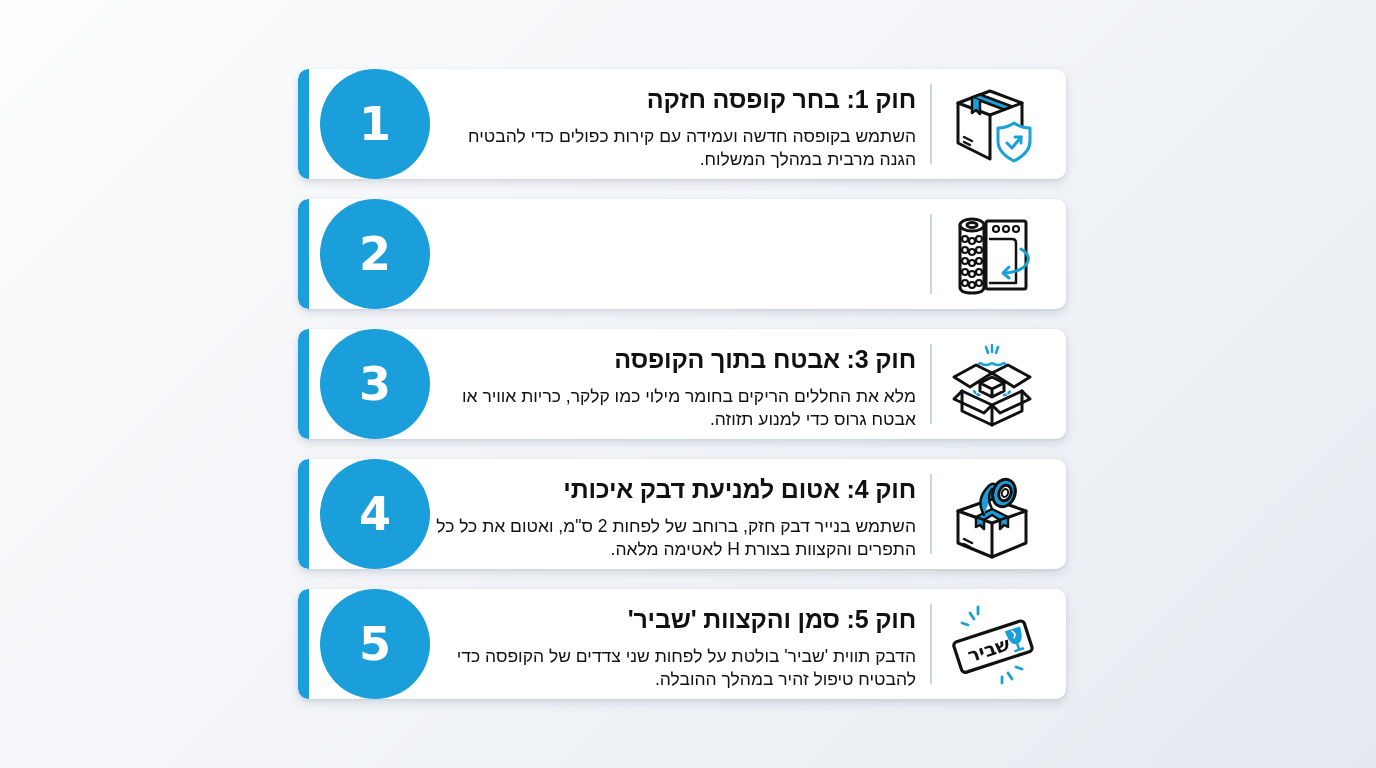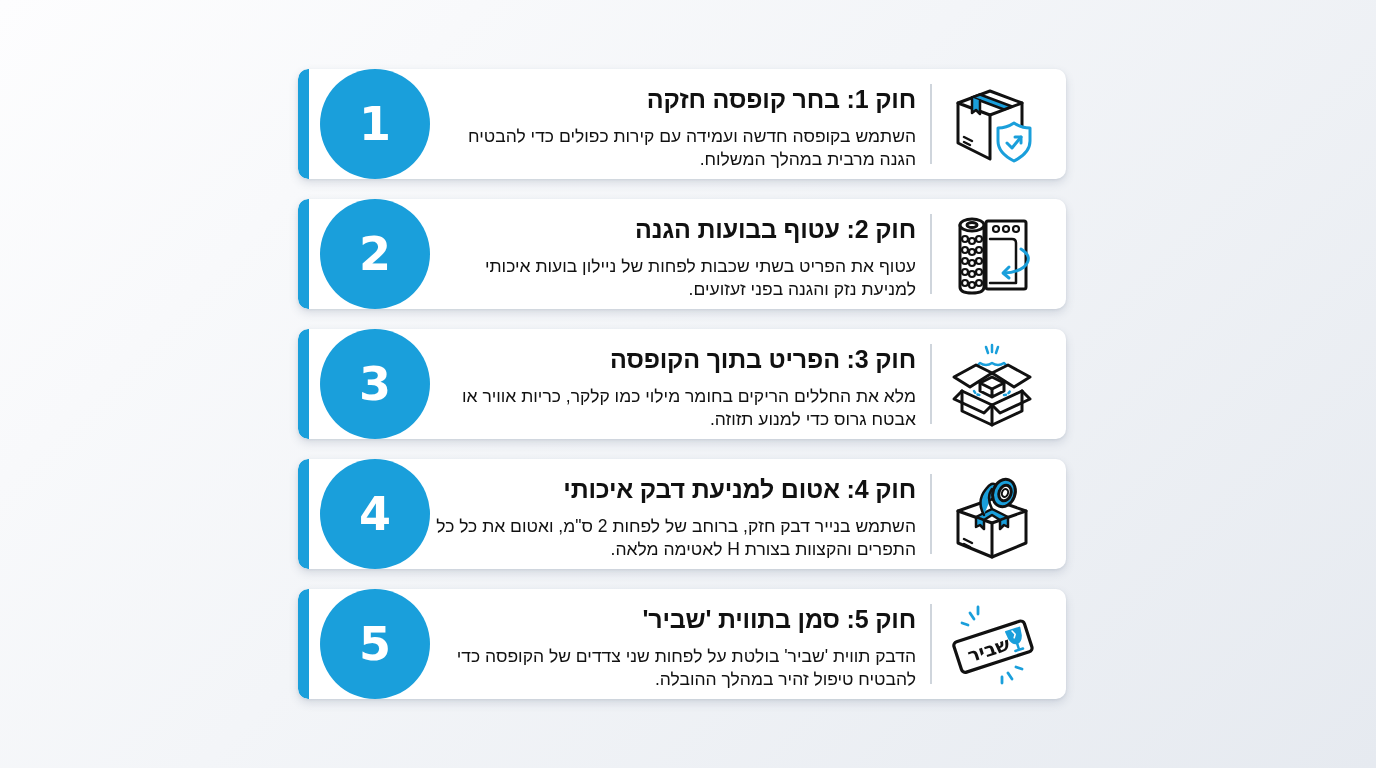--- a/index.html
+++ b/index.html
@@ -120,24 +120,20 @@
         <path d="M61 62 L66 67 L75 56" stroke="#1a9fdb" stroke-width="3"></path>
         <path d="M69 56 L75 56 L75 62" stroke="#1a9fdb" stroke-width="3"></path>
       </svg>
     </div>
   </div>
 
   <div class="card">
     <div class="accent-bar"></div>
     <div class="num-circle">
       <span>2</span>
-    </div>
-    <div class="text-block">
-      <div class="title">חוק 2: עטוף בבועות הגנה</div>
-      <div class="desc">עטוף את הפריט בשתי שכבות לפחות של ניילון בועות איכותי למניעת נזק והגנה בפני זעזועים.</div>
     </div>
     <div class="divider"></div>
     <div class="icon">
       <svg viewBox="0 0 92 88" fill="none" stroke="#111" stroke-width="3" stroke-linejoin="round" stroke-linecap="round">
 
         <rect x="40" y="10" width="40" height="68" rx="2" fill="#fff"></rect>
         <path d="M44 28 L66 28 Q70 28 70 32 L70 72 L44 72" stroke-width="2.5"></path>
         <circle cx="50" cy="18" r="3" stroke-width="2.2"></circle>
         <circle cx="60" cy="18" r="3" stroke-width="2.2"></circle>
         <circle cx="70" cy="18" r="3" stroke-width="2.2"></circle>
@@ -168,21 +164,21 @@
       </svg>
     </div>
   </div>
 
   <div class="card">
     <div class="accent-bar"></div>
     <div class="num-circle">
       <span>3</span>
     </div>
     <div class="text-block">
-      <div class="title">חוק 3: הפריט בתוך הקופסה</div>
+      <div class="title">חוק 3: אבטח בתוך הקופסה</div>
       <div class="desc">מלא את החללים הריקים בחומר מילוי כמו קלקר, כריות אוויר או אבטח גרוס כדי למנוע תזוזה.</div>
     </div>
     <div class="divider"></div>
     <div class="icon">
       <svg viewBox="0 0 92 88" fill="none" stroke="#111" stroke-width="3" stroke-linejoin="round" stroke-linecap="round">
 
         <path d="M40 6 L42 12 M46 4 L46 11 M52 6 L50 12" stroke="#1a9fdb" stroke-width="2.5"></path>
 
         <path d="M30 36 Q28 26 34 22 Q40 26 46 22 Q52 26 58 22 Q64 26 62 36" stroke="#1a9fdb" stroke-width="2.5"></path>
         <path d="M22 44 Q24 34 30 36 M62 36 Q70 34 70 44" stroke="#1a9fdb" stroke-width="2.5"></path>
@@ -233,21 +229,21 @@
       </svg>
     </div>
   </div>
 
   <div class="card">
     <div class="accent-bar"></div>
     <div class="num-circle">
       <span>5</span>
     </div>
     <div class="text-block">
-      <div class="title">חוק 5: סמן בתווית 'שביר'</div>
+      <div class="title">חוק 5: סמן והקצוות 'שביר'</div>
       <div class="desc">הדבק תווית 'שביר' בולטת על לפחות שני צדדים של הקופסה כדי להבטיח טיפול זהיר במהלך ההובלה.</div>
     </div>
     <div class="divider"></div>
     <div class="icon">
       <svg viewBox="0 0 92 88" fill="none" stroke="#111" stroke-width="3" stroke-linejoin="round" stroke-linecap="round">
 
         <path d="M24 12 L28 18 M32 6 L32 13 M16 22 L22 24" stroke="#1a9fdb" stroke-width="2.8"></path>
         <path d="M62 72 L66 78 M70 66 L76 68 M56 76 L56 82" stroke="#1a9fdb" stroke-width="2.8"></path>
 
         <g transform="rotate(-18 46 46)">

